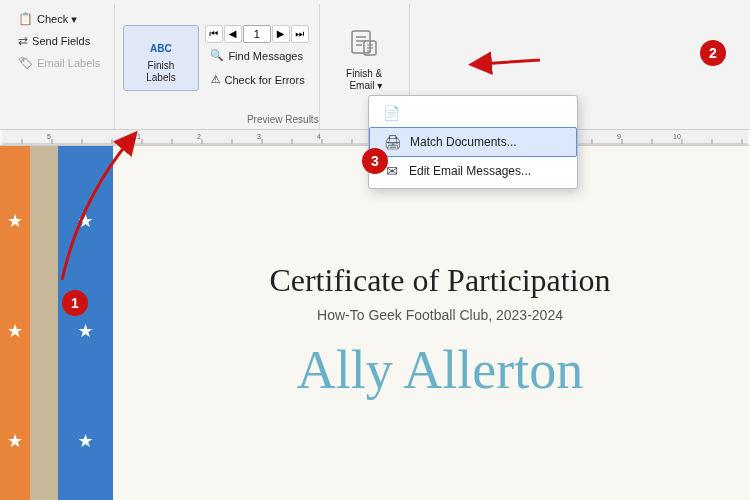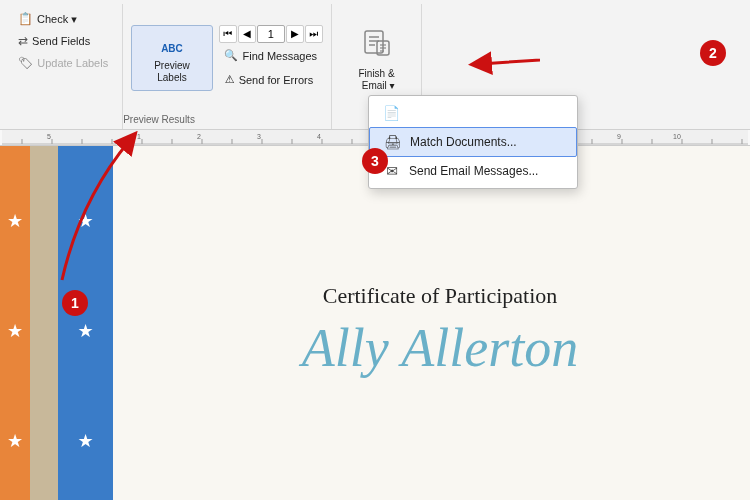--- a/index.html
+++ b/index.html
@@ -26,21 +26,21 @@
       flex-direction: column;
       align-items: flex-start;
       padding: 4px 8px 4px 8px;
       border-right: 1px solid #d8d8d8;
       position: relative;
     }
 
     .ribbon-group-label {
       font-size: 10px;
       color: #666;
-      text-align: left;
+      text-align: right;
       position: absolute;
       bottom: 4px;
       left: 0;
       right: 0;
       width: 100%;
     }
 
     
     .group-rules {
       min-width: 110px;
@@ -275,37 +275,36 @@
       color: white;
       font-size: 18px;
     }
 
     .cert-text {
       text-align: center;
       padding-left: 130px;
     }
 
     .cert-title {
-      font-size: 22px;
+      font-size: 32px;
       color: #222;
       font-family: Georgia, serif;
       margin-bottom: 8px;
     }
 
     .cert-subtitle {
       font-size: 14px;
       color: #555;
       margin-bottom: 16px;
     }
 
     .cert-name {
       font-size: 54px;
       color: #6ab0c8;
       font-family: Georgia, serif;
-      font-style: italic;
     }
 
     
     .annotations {
       position: absolute;
       top: 0;
       left: 0;
       width: 750px;
       height: 500px;
       pointer-events: none;
@@ -341,52 +340,52 @@
       <div class="ribbon-small-btn">
         <span class="icon">📋</span>
         <span>Check ▾</span>
       </div>
       <div class="ribbon-small-btn">
         <span class="icon">⇄</span>
         <span>Send Fields</span>
       </div>
       <div class="ribbon-small-btn" style="color:#aaa;">
         <span class="icon">🏷</span>
-        <span>Update Labels</span>
+        <span>Email Labels</span>
       </div>
     </div>
 
     <div class="ribbon-group group-preview">
       <div style="display:flex;flex-direction:row;align-items:center;flex:1;padding-bottom:18px;">
 
         <div class="preview-results-btn">
           <div class="big-icon">
             <span style="font-size:10px;font-weight:bold;color:#1a5fb4;">ABC</span>
           </div>
           <div class="btn-label">
-            <span>Preview</span><br>
+            <span>Finish</span><br>
             <span>Labels</span>
           </div>
         </div>
 
         <div class="nav-controls">
           <div class="nav-row">
             <div class="nav-btn">⏮</div>
             <div class="nav-btn">◀</div>
             <input class="nav-input" type="text" value="1" style="">
             <div class="nav-btn">▶</div>
             <div class="nav-btn">⏭</div>
           </div>
           <div class="ribbon-small-btn">
             <span>🔍</span>
             <span>Find Messages</span>
           </div>
           <div class="ribbon-small-btn">
             <span>⚠</span>
-            <span>Send for Errors</span>
+            <span>Check for Errors</span>
           </div>
         </div>
       </div>
       <div class="ribbon-group-label">Preview Results</div>
     </div>
 
     <div class="ribbon-group group-finish" style="min-width:90px; justify-content:center; align-items:center;">
       <div style="padding-bottom:14px;display:flex;flex-direction:column;align-items:center;">
         <button class="finish-merge-btn">
           <div class="big-icon">
@@ -414,21 +413,21 @@
   <div class="dropdown-menu">
     <div class="dropdown-item">
       <span class="menu-icon">📄</span>
     </div>
     <div class="dropdown-item highlighted">
       <span class="menu-icon">🖨</span>
       <span>Match Documents...</span>
     </div>
     <div class="dropdown-item">
       <span class="menu-icon">✉</span>
-      <span>Send Email Messages...</span>
+      <span>Edit Email Messages...</span>
     </div>
   </div>
 </div>
 
 <div class="ruler">
   <div class="ruler-content">
     <svg width="750" height="16">
       <rect width="750" height="16" fill="#f0f0f0"></rect>
       <line x1="0" y1="15" x2="750" y2="15" stroke="#bbb" stroke-width="1"></line>
 
@@ -486,20 +485,21 @@
       <div class="band-tan"></div>
       <div class="band-blue">
         <span class="star">★</span>
         <span class="star">★</span>
         <span class="star">★</span>
       </div>
     </div>
 
     <div class="cert-text">
       <div class="cert-title">Certificate of Participation</div>
+      <div class="cert-subtitle">How-To Geek Football Club, 2023-2024</div>
       <div class="cert-name">Ally Allerton</div>
     </div>
   </div>
 </div>
 
 <div class="annotations">
 
   <div class="circle-badge" style="left: 62px; top: 290px;">
     <span>1</span>
   </div>

